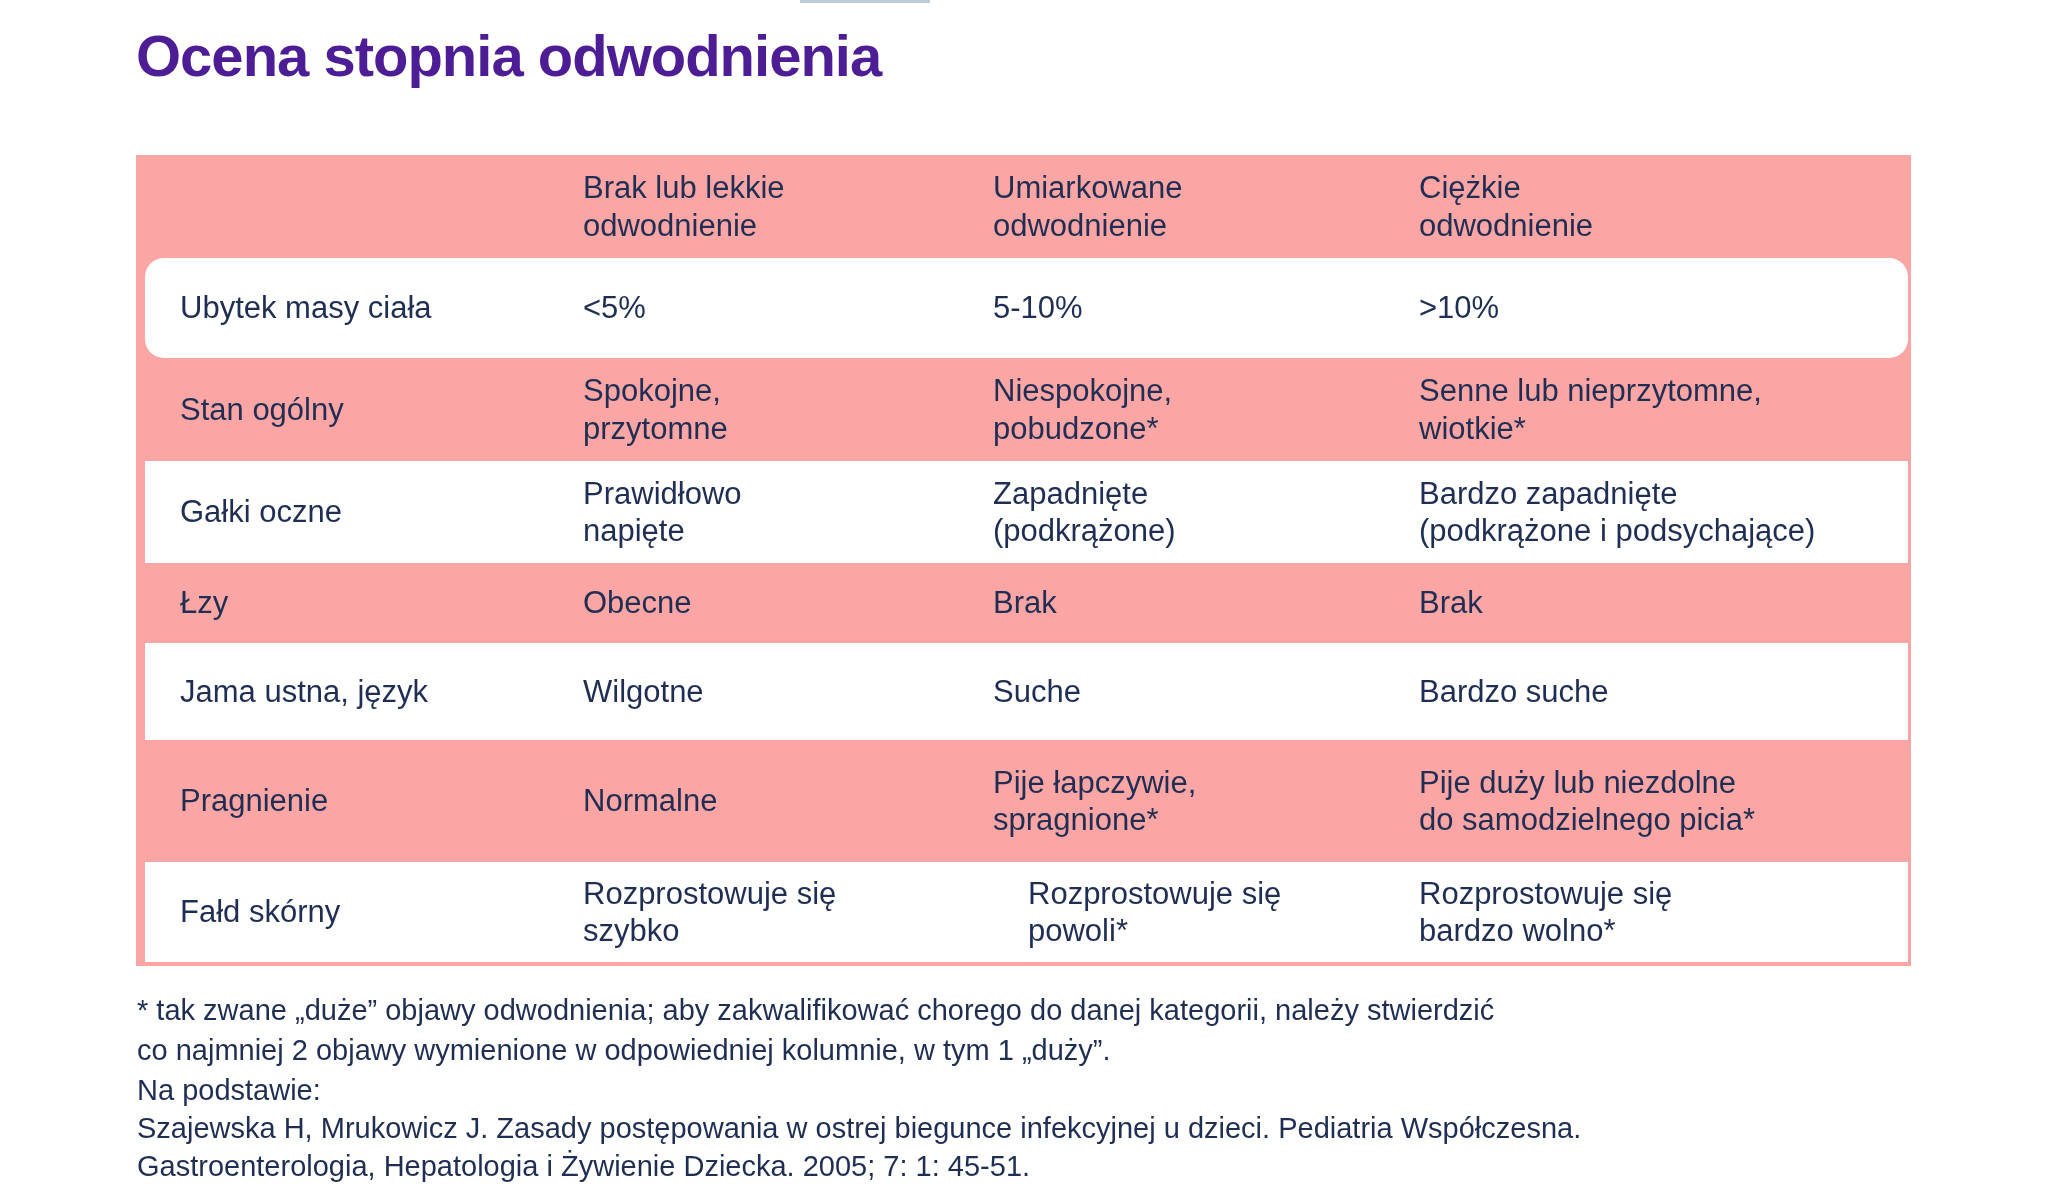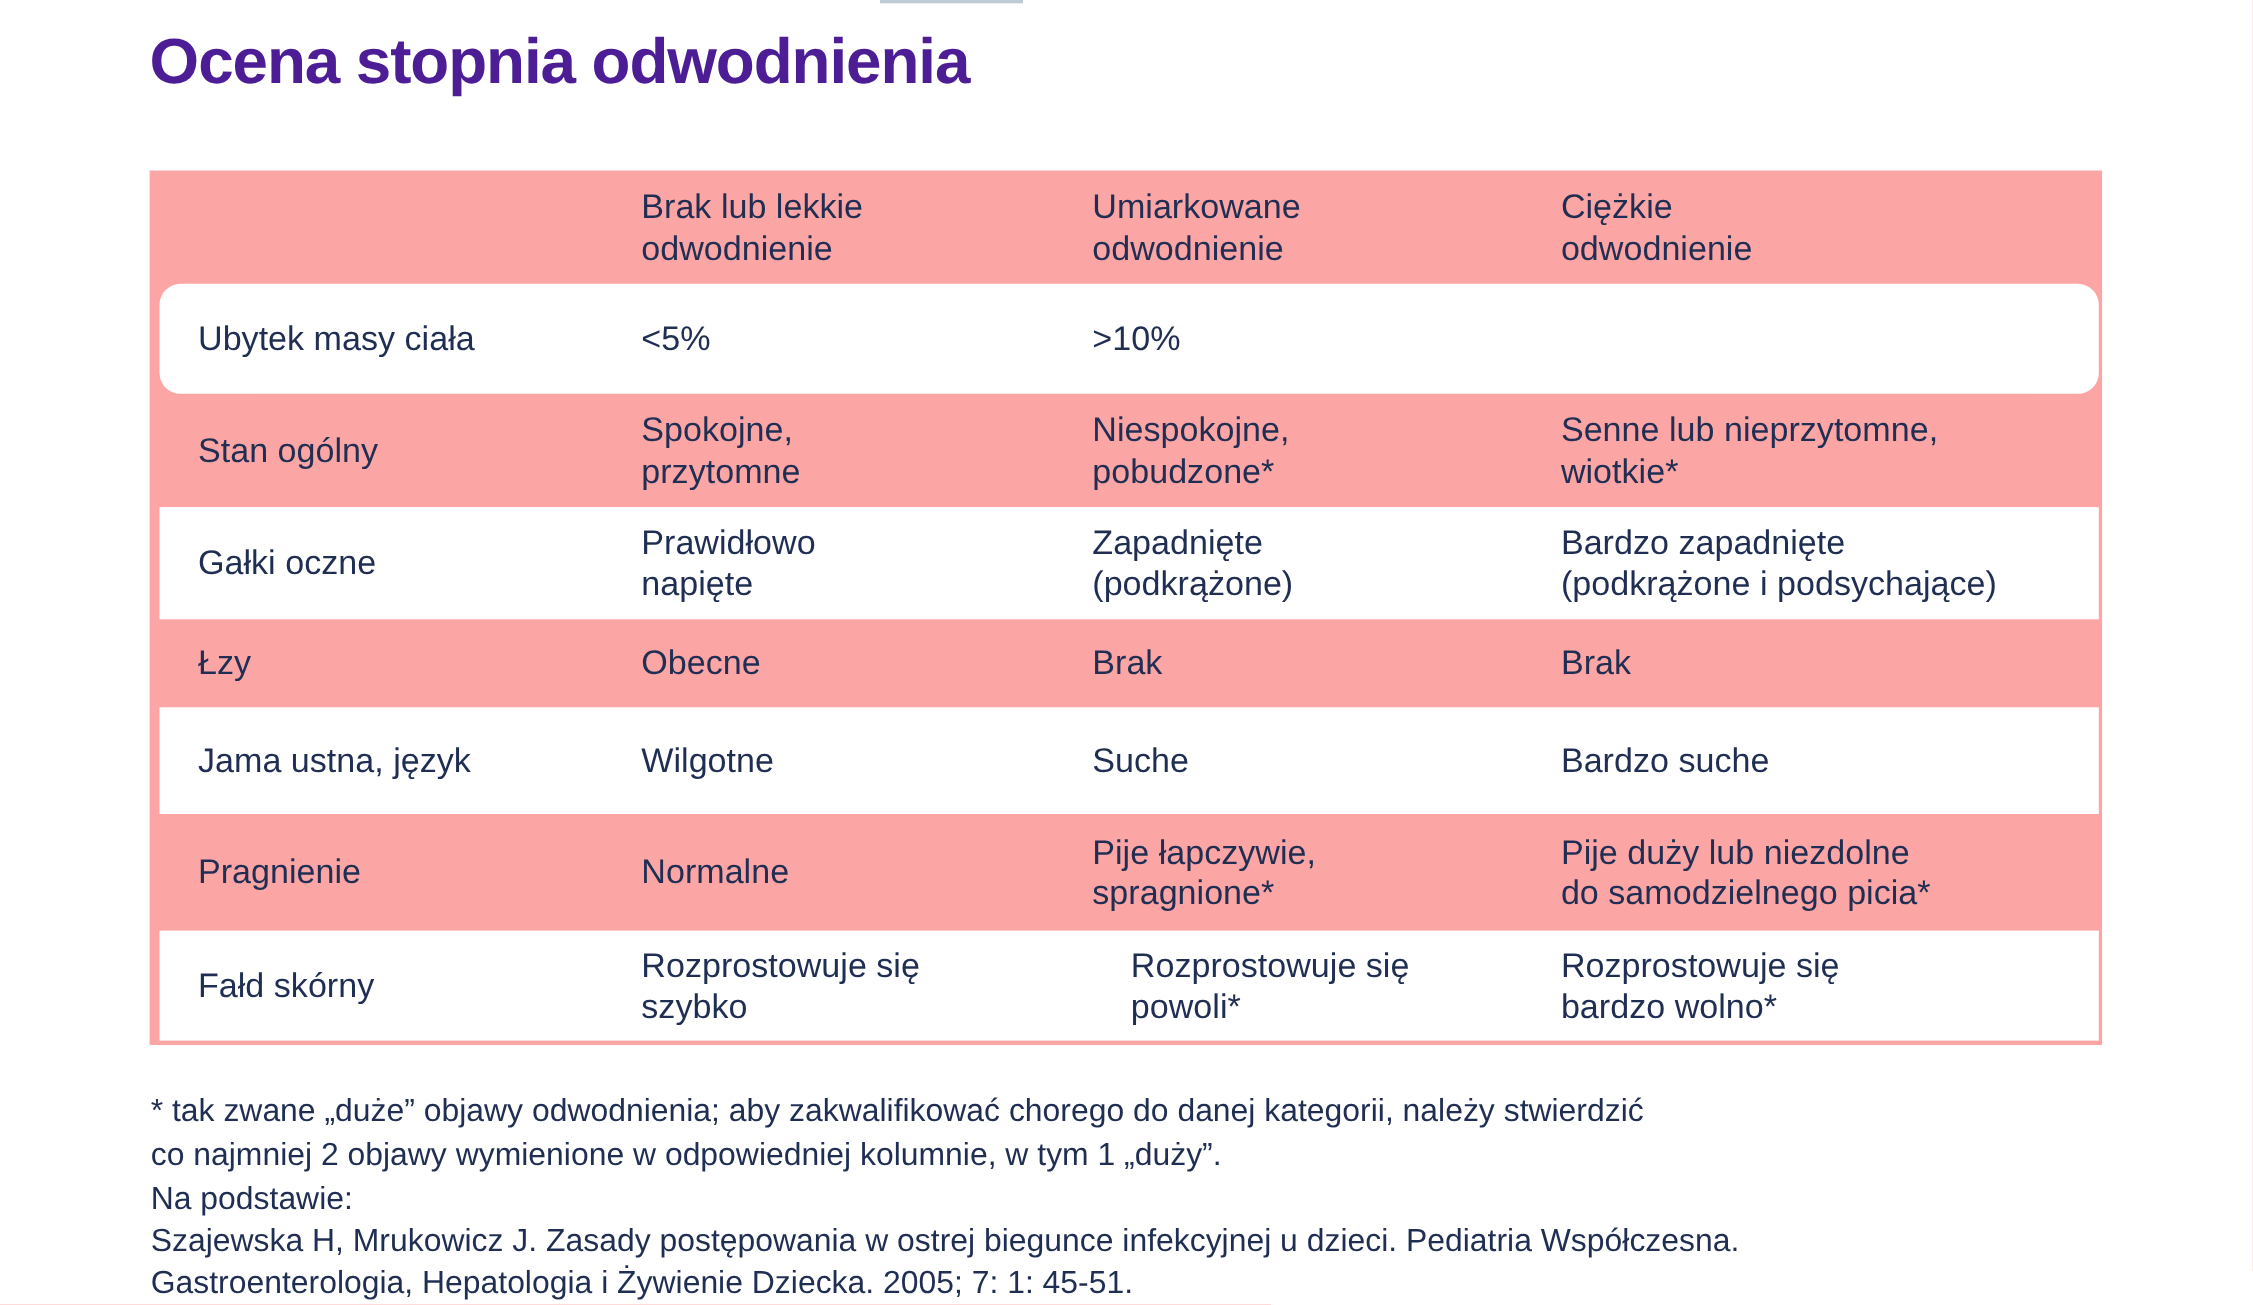--- a/index.html
+++ b/index.html
@@ -31,21 +31,21 @@
     grid-template-columns:438px 410px 426px auto;
     align-items:center;
   }
   .t-row.white{background:#ffffff;}
   .t-row:nth-child(1){height:103px;}
   .t-row:nth-child(2){height:100px;border-radius:19px;}
   .t-row:nth-child(3){height:103px;}
   .t-row:nth-child(4){height:102px;}
   .t-row:nth-child(5){height:80px;}
   .t-row:nth-child(6){height:97px;}
-  .t-row:nth-child(7){height:106px;}
+  .t-row:nth-child(7){height:122px;}
   .t-row:nth-child(8){height:100px;}
   .cell{
     font-size:31px;line-height:1.2;
     white-space:pre-line;
     padding-right:16px;
   }
   .cell.label{padding-left:35px;}
   .cell.indent{padding-left:35px;}
   .footnote{
     position:absolute;left:137px;top:990px;width:1500px;
@@ -72,20 +72,21 @@
 odwodnienie</div>
     <div class="cell">Umiarkowane
 odwodnienie</div>
     <div class="cell">Ciężkie
 odwodnienie</div>
   </div>
 
   <div class="t-row white">
     <div class="cell label">Ubytek masy ciała</div>
     <div class="cell">&lt;5%</div>
+    <div class="cell">5-10%</div>
     <div class="cell">&gt;10%</div>
   </div>
 
   <div class="t-row">
     <div class="cell label">Stan ogólny</div>
     <div class="cell">Spokojne,
 przytomne</div>
     <div class="cell">Niespokojne,
 pobudzone*</div>
     <div class="cell">Senne lub nieprzytomne,

